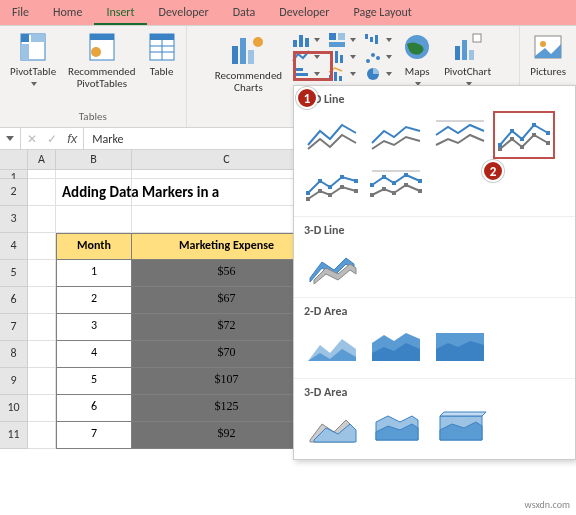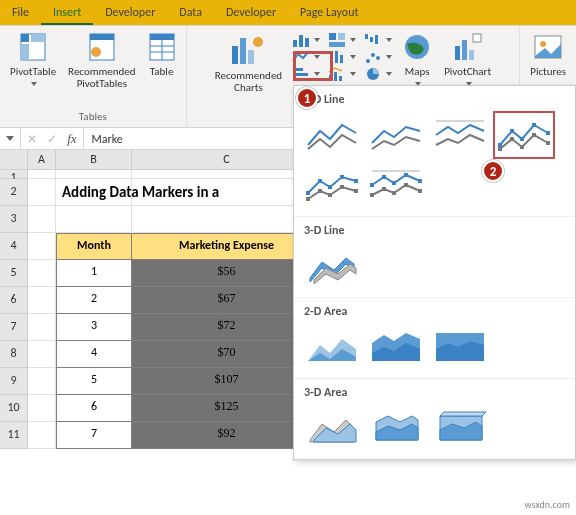--- a/index.html
+++ b/index.html
@@ -1,39 +1,39 @@
 <!DOCTYPE html>
 <html><head>
 <meta charset="utf-8">
 <style>
   * { box-sizing: border-box; font-family: 'Segoe UI', Calibri, sans-serif; }
   body { margin: 0; width: 576px; height: 515px; overflow: hidden; font-size: 12px; background: #fff; position: relative; }
   
   
-  .tabs { display: flex; background: #eab308; border-bottom: 1px solid #d4d4d4; height: 26px; }
+  .tabs { display: flex; background: #fca5a5; border-bottom: 1px solid #d4d4d4; height: 26px; }
   .tab { padding: 5px 12px 4px; color: #444; cursor: default; }
   .tab.active { color: #1a6b2f; border-bottom: 2px solid #1a6b2f; font-weight: 500; }
   
   
   .ribbon { display: flex; background: #f3f2f1; border-bottom: 1px solid #d4d4d4; height: 102px; }
   .group { padding: 4px 6px 2px; display: flex; flex-direction: column; align-items: center; justify-content: space-between; border-right: 1px solid #e0e0e0; }
   .group-content { display: flex; align-items: flex-start; gap: 4px; flex: 1; }
   .group-label { font-size: 11px; color: #666; text-align: center; padding-bottom: 2px; }
   .rbtn { display: flex; flex-direction: column; align-items: center; text-align: center; padding: 2px 4px; cursor: default; gap: 4px; }
   .rbtn svg { display: block; }
   .rbtn-label { font-size: 11px; line-height: 12px; color: #333; }
   .small-stack { display: flex; flex-direction: column; gap: 1px; }
   .small-row { display: flex; align-items: center; gap: 2px; }
   .chev { width: 0; height: 0; border-left: 3px solid transparent; border-right: 3px solid transparent; border-top: 4px solid #666; margin-left: 2px; }
   
   
   .fbar { display: flex; align-items: center; height: 22px; border-bottom: 1px solid #d4d4d4; }
   .namebox { width: 84px; border-right: 1px solid #d4d4d4; height: 100%; padding: 3px 6px; font-size: 12px; color: #333; }
   .fb-btns { display: flex; padding: 0 6px; gap: 10px; border-right: 1px solid #d4d4d4; height: 100%; align-items: center; }
-  .fx { font-style: italic; font-family: Liberation Serif, serif; color: #555; font-size: 13px; }
+  .fx { font-style: italic; font-family: Liberation Sans, sans-serif; color: #555; font-size: 13px; }
   .fval { padding: 3px 8px; color: #333; }
   
   
   .gridwrap { position: relative; }
   .grid-headers { display: flex; height: 20px; }
   .corner { width: 28px; height: 20px; background: #e6e6e6; border-right: 1px solid #cfcfcf; border-bottom: 1px solid #cfcfcf; }
   .colh { background: #e6e6e6; border-right: 1px solid #cfcfcf; border-bottom: 1px solid #cfcfcf; text-align: center; font-size: 12px; color: #333; padding-top: 2px; }
   .colh.cA { width: 28px; }
   .colh.cB { width: 76px; }
   .colh.cC { width: 190px; }
@@ -65,20 +65,21 @@
   .redbox { position: absolute; border: 3px solid #c0504d; z-index: 20; }
   
   .watermark { position: absolute; right: 6px; bottom: 4px; font-size: 10px; color: #888; }
   .dchev{width:0;height:0;border-left:4px solid transparent;border-right:4px solid transparent;border-top:5px solid #666;display:inline-block}
 </style>
 </head>
 <body>
 
 <div class="tabs">
   <div class="tab">File</div>
+  <div class="tab">Home</div>
   <div class="tab active">Insert</div>
   <div class="tab">Developer</div>
   <div class="tab">Data</div>
   <div class="tab">Developer</div>
   <div class="tab">Page Layout</div>
 </div>
 
 <div class="ribbon">
   <div class="group">
     <div class="group-content">

